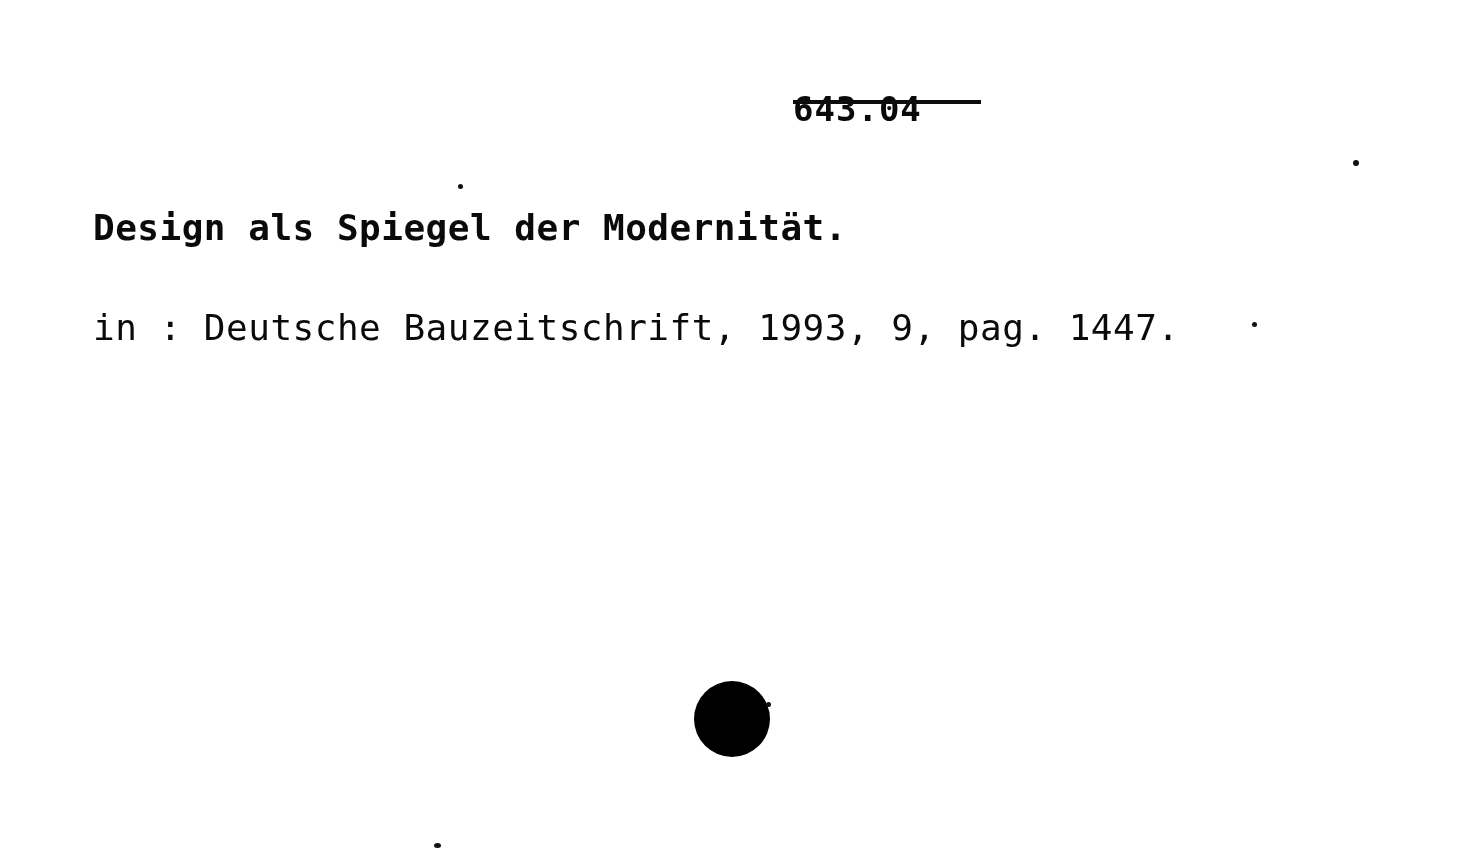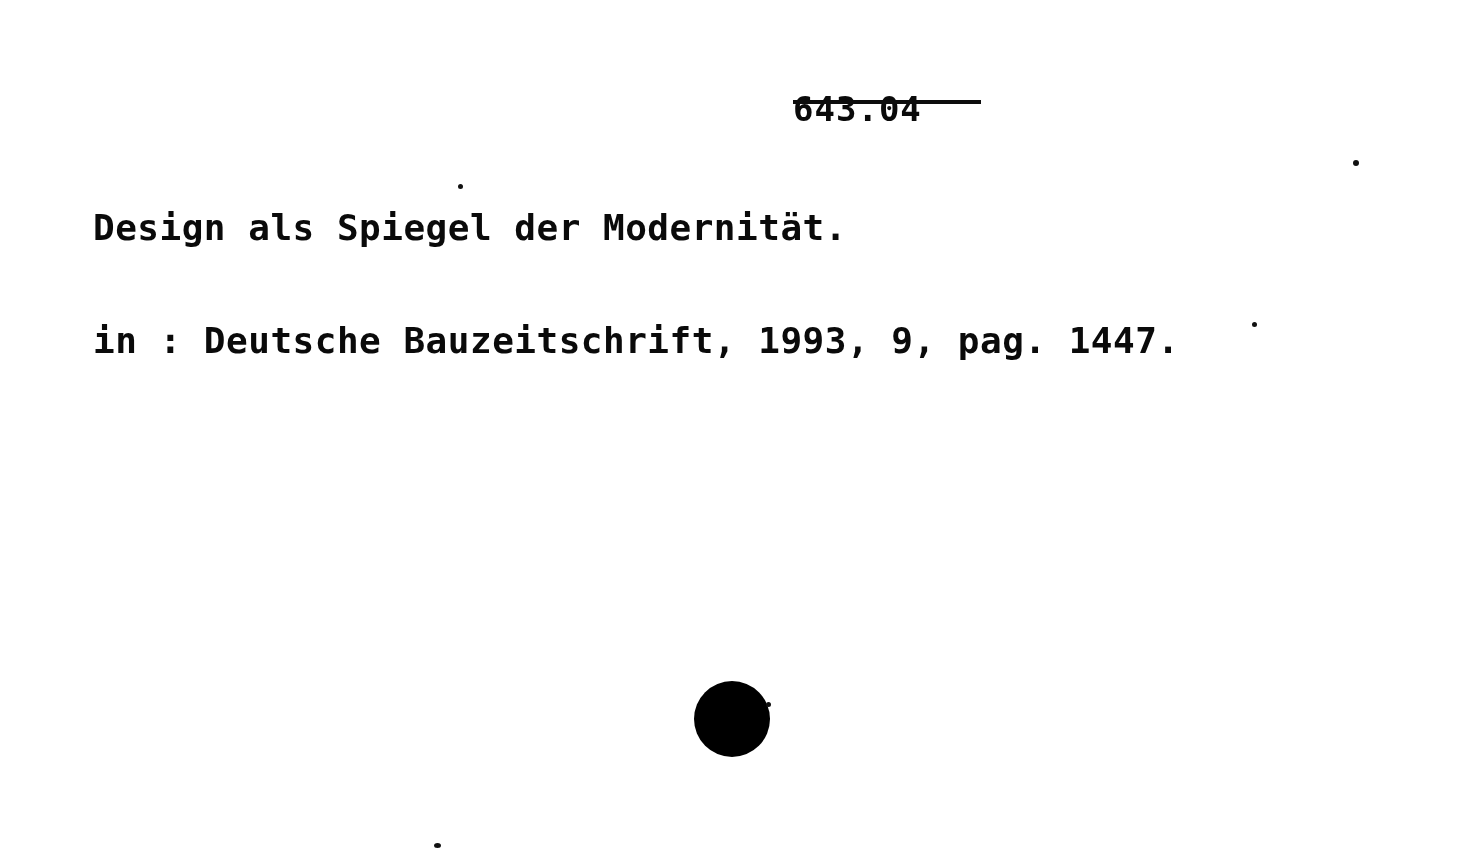--- a/index.html
+++ b/index.html
@@ -53,25 +53,24 @@
     letter-spacing: 0.5px;
     line-height: 1.2;
     white-space: nowrap;
     text-align: right;
   }
   .source-line {
     position: absolute;
     left: 93px;
     top: 306px;
     font-size: 36px;
-    font-weight: 700;
+    font-weight: 400;
     letter-spacing: 0.5px;
     line-height: 1.2;
     white-space: nowrap;
-    margin-top: 13px;
   }
 
   
   .punch-dot {
     position: absolute;
     left: 694px;
     top: 681px;
     width: 76px;
     height: 76px;
     border-radius: 50%;

